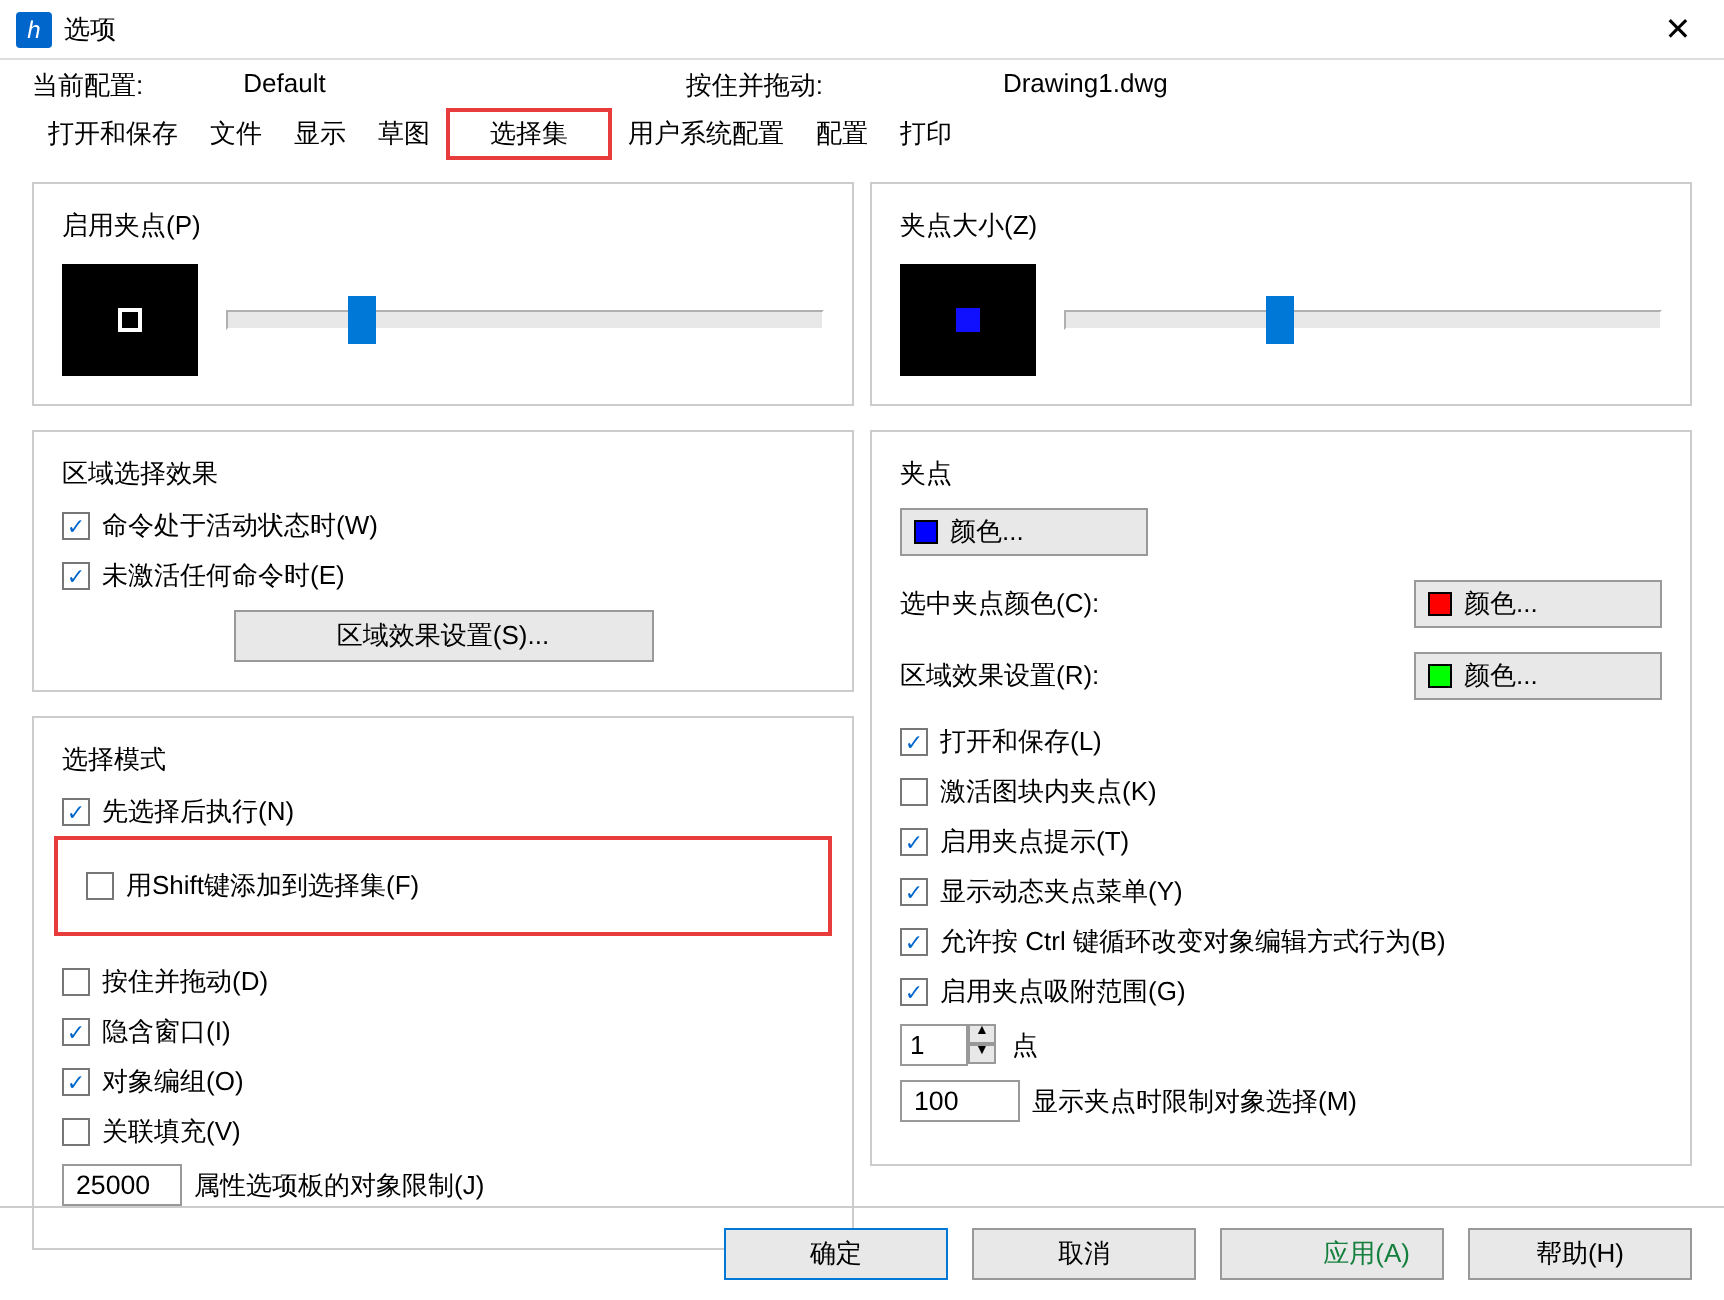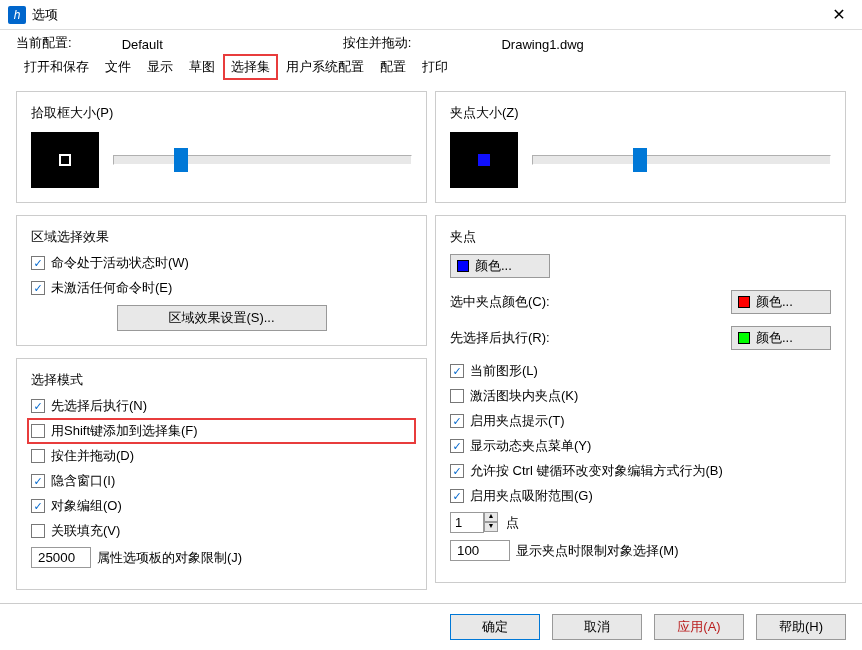--- a/index.html
+++ b/index.html
@@ -1,52 +1,52 @@
 <!DOCTYPE html>
 <html><head>
   <meta charset="utf-8">
   <style>
     * { box-sizing: border-box; margin: 0; padding: 0; }
     body { font-family: "Microsoft YaHei", sans-serif; font-size: 13px; background: #fff; width: 862px; height: 650px; position: relative; }
     .titlebar { height: 30px; display: flex; align-items: center; padding: 0 8px; border-bottom: 1px solid #ddd; }
     .titlebar-icon { width: 18px; height: 18px; background: #0066cc; display: inline-flex; align-items: center; justify-content: center; color: #fff; font-style: italic; font-size: 12px; margin-right: 6px; border-radius: 2px;}
     .titlebar-title { flex: 1; }
     .close-btn { width: 30px; height: 30px; display: flex; align-items: center; justify-content: center; font-size: 16px; cursor: pointer; }
-    .info-row { display: flex; padding: 4px 16px 2px; align-items: flex-end; }
+    .info-row { display: flex; padding: 4px 16px 2px; }
     .tabs { display: flex; padding: 0 16px; border-bottom: 1px solid #fff; }
     .tab { padding: 4px 8px; cursor: pointer; }
-    .tab.highlighted { border: 2px solid #e83c3c; padding: 2px 6px; }
+    .tab.highlighted { border: 2px solid #e83c3c; padding: 2px 20px; }
     .content { display: flex; padding: 10px 16px; gap: 8px; }
     .col { flex: 1; }
     .group { border: 1px solid #ccc; padding: 12px 14px 14px; margin-bottom: 12px; }
     .group-label { margin-bottom: 8px; }
     .slider-area { display: flex; align-items: center; gap: 14px; margin-top: 10px; }
     .preview-box { width: 68px; height: 56px; background: #000; display: flex; align-items: center; justify-content: center; }
     .pick-square { width: 12px; height: 12px; border: 2px solid #fff; }
     .grip-square { width: 12px; height: 12px; background: #1010ff; }
     .slider-track { flex: 1; height: 10px; border-top: 1px solid #b0b0b0; border-left: 1px solid #b0b0b0; border-bottom: 1px solid #fff; border-right: 1px solid #fff; background: #e8e8e8; position: relative; }
     .slider-thumb { width: 14px; height: 24px; background: #0078d7; position: absolute; top: -8px; }
     .checkbox-row { display: flex; align-items: center; margin-bottom: 7px; }
     .checkbox { width: 14px; height: 14px; border: 1px solid #777; margin-right: 6px; display: flex; align-items: center; justify-content: center; font-size: 11px; color: #0066cc; }
     .btn { border: 1px solid #999; background: #e8e8e8; padding: 3px 16px; cursor: pointer; text-align: center; }
     .btn-wide { display: block; margin: 8px auto 0; width: 210px; }
-    .highlighted-box { border: 2px solid #e83c3c; padding: 2px; margin: -4px -4px 3px; }
+    .highlighted-box { border: 2px solid #e83c3c; padding: 14px; margin: -4px -4px 14px; }
     .color-row { display: flex; align-items: center; margin-bottom: 12px; }
     .color-label { flex: 1; }
-    .color-btn { width: 100px; border: 1px solid #999; background: #e8e8e8; padding: 2px 6px; display: flex; align-items: center; cursor: pointer; }
+    .color-btn { width: 124px; border: 1px solid #999; background: #e8e8e8; padding: 2px 6px; display: flex; align-items: center; cursor: pointer; }
     .color-sw { width: 12px; height: 12px; border: 1px solid #000; margin-right: 6px; }
     .numbox-row { display: flex; align-items: center; margin-bottom: 7px; gap: 6px; }
     .numbox { width: 60px; border: 1px solid #999; padding: 2px 6px; background: #fff; }
     .spinner { width: 50px; display: flex; }
     .spinner input { width: 34px; border: 1px solid #999; padding: 2px 4px; font-size: 13px; }
     .spinner-btns { display: flex; flex-direction: column; }
     .spinner-btns span { width: 14px; height: 10px; border: 1px solid #999; background: #e8e8e8; font-size: 7px; line-height: 6px; text-align: center; cursor: pointer;}
     .bottom-bar { position: absolute; bottom: 0; left: 0; right: 0; border-top: 1px solid #ccc; padding: 10px 16px; display: flex; justify-content: flex-end; gap: 12px; }
-    .bottom-bar .btn { width: 90px; }
-    .btn.disabled { color: #b91c1c; }
+    .bottom-bar .btn { width: 112px; }
+    .btn.disabled { color: #15803d; text-align: right; }
     .btn.primary { border: 1px solid #0078d7; }
   </style>
 </head>
 <body>
 
 <div class="titlebar">
   <span class="titlebar-icon">h</span>
   <span class="titlebar-title">选项</span>
   <span class="close-btn">✕</span>
 </div>
@@ -68,21 +68,21 @@
   <span class="tab">草图</span>
   <span class="tab highlighted">选择集</span>
   <span class="tab">用户系统配置</span>
   <span class="tab">配置</span>
   <span class="tab">打印</span>
 </div>
 
 <div class="content">
   <div class="col">
     <div class="group">
-      <div class="group-label">拾取框大小(P)</div>
+      <div class="group-label">启用夹点(P)</div>
       <div class="slider-area">
         <div class="preview-box">
             <div class="pick-square"></div>
           </div>
         <div class="slider-track">
             <div class="slider-thumb" style="left:60px;"></div>
           </div>
       </div>
     </div>
 
@@ -156,29 +156,29 @@
           </span>
       </div>
       <div class="color-row">
         <span class="color-label">选中夹点颜色(C):</span>
         <span class="color-btn">
             <span class="color-sw" style="background:#ff0000;"></span>
             <span>颜色...</span>
           </span>
       </div>
       <div class="color-row">
-        <span class="color-label">先选择后执行(R):</span>
+        <span class="color-label">区域效果设置(R):</span>
         <span class="color-btn">
             <span class="color-sw" style="background:#00ff00;"></span>
             <span>颜色...</span>
           </span>
       </div>
       <div class="checkbox-row">
           <span class="checkbox">✓</span>
-          <span>当前图形(L)</span>
+          <span>打开和保存(L)</span>
         </div>
       <div class="checkbox-row">
           <span class="checkbox"></span>
           <span>激活图块内夹点(K)</span>
         </div>
       <div class="checkbox-row">
           <span class="checkbox">✓</span>
           <span>启用夹点提示(T)</span>
         </div>
       <div class="checkbox-row">

